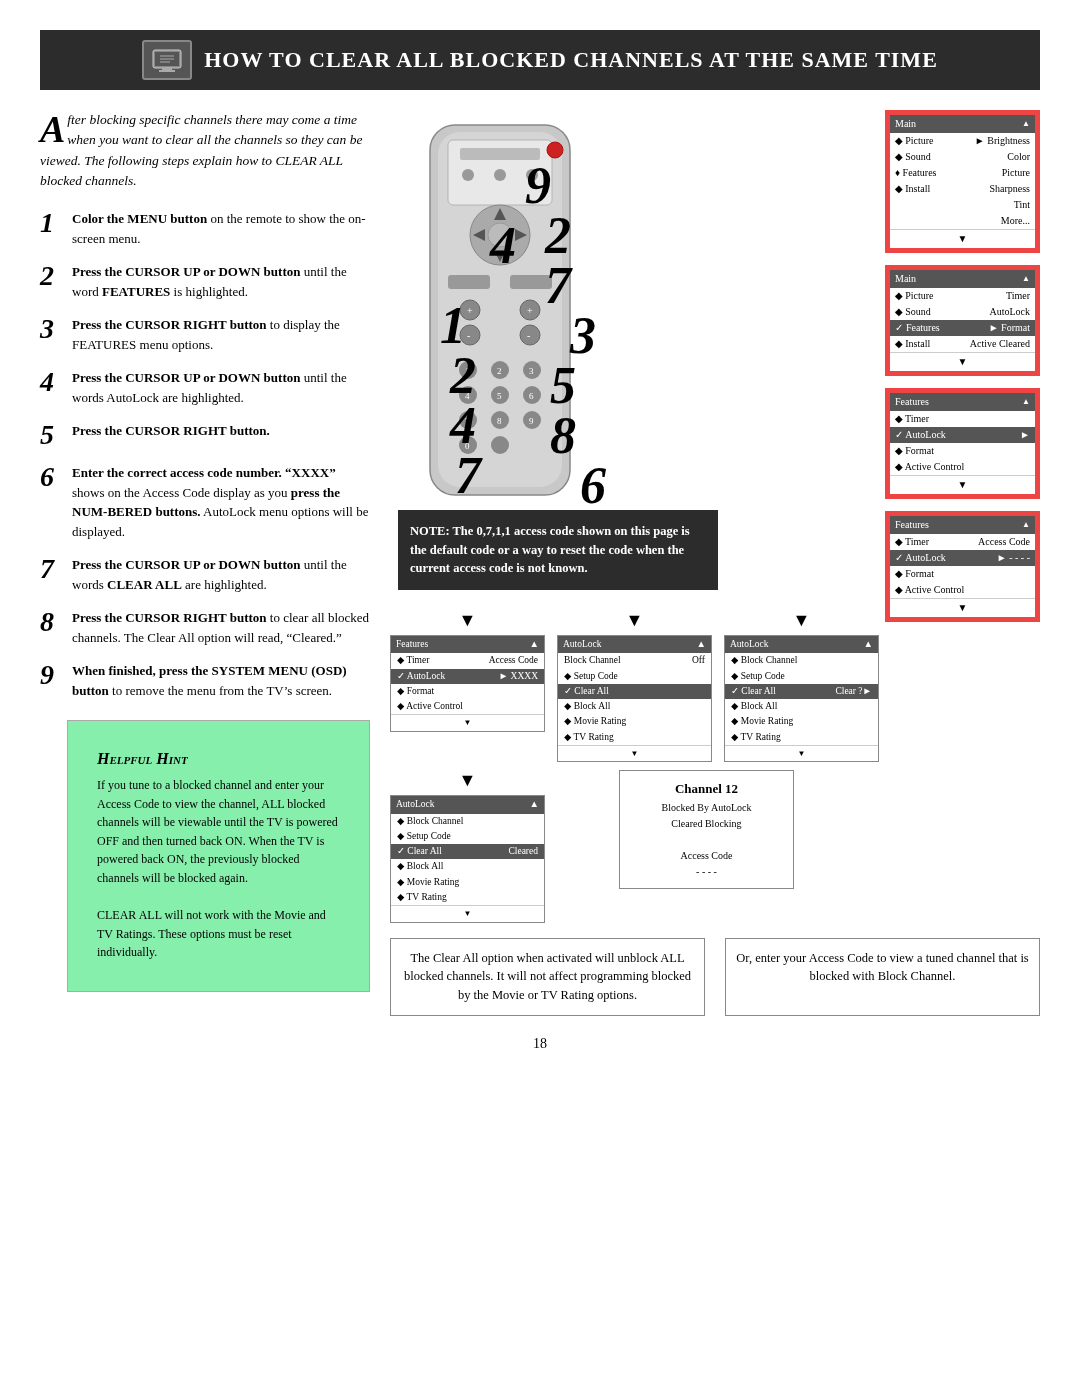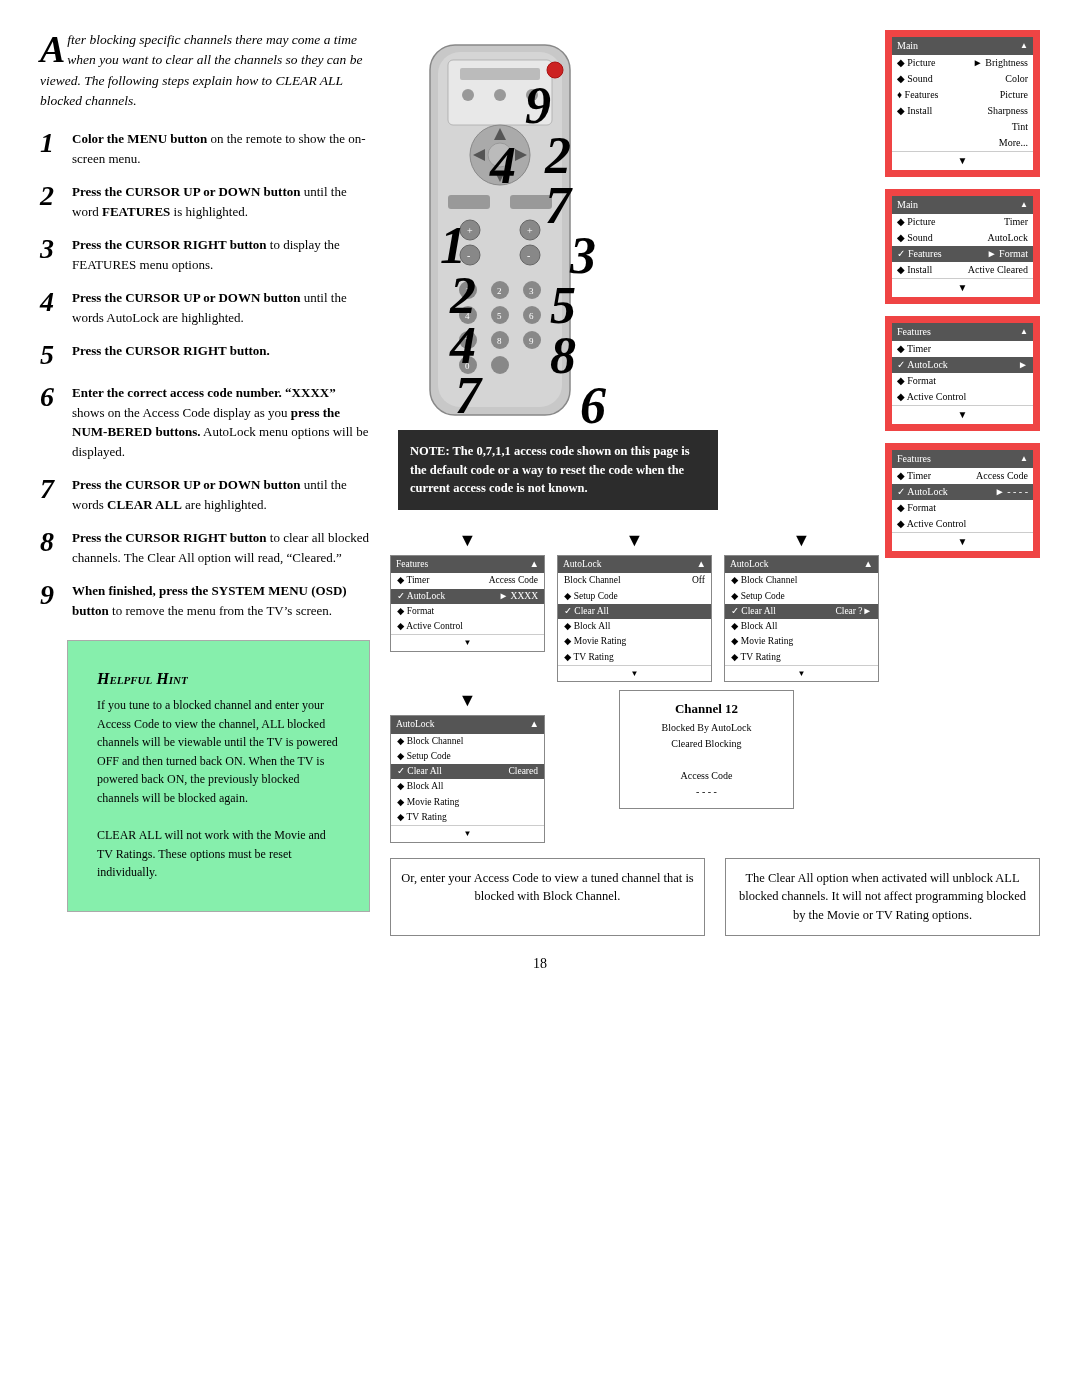--- a/index.html
+++ b/index.html
@@ -148,21 +148,21 @@
     .menu-screenshots-right {
       position: absolute;
       right: 0;
       top: 0;
       display: flex;
       flex-direction: column;
       gap: 12px;
     }
 
     .menu-box {
-      border: 7px solid #ef4444;
+      border: 5px solid #ef4444;
       background: #fff;
       width: 155px;
       font-size: 10px;
       line-height: 1.4;
     }
     .menu-box-header {
       background: #555;
       color: #fff;
       display: flex;
       justify-content: space-between;
@@ -287,20 +287,34 @@
       top: 10px;
       width: 230px;
       height: 440px;
     }
   </style>
 </head>
 <body>
 
 <div class="page-container">
 
+  <div class="header">
+    <div class="header-icon">
+      <svg viewBox="0 0 30 28" fill="none">
+        <rect x="1" y="4" width="28" height="18" rx="2" fill="#888" stroke="#ccc" stroke-width="1"></rect>
+        <rect x="3" y="6" width="24" height="14" fill="#555"></rect>
+        <rect x="10" y="22" width="10" height="2" fill="#aaa"></rect>
+        <rect x="7" y="24" width="16" height="2" fill="#aaa"></rect>
+        <line x1="8" y1="10" x2="22" y2="10" stroke="#aaa" stroke-width="1"></line>
+        <line x1="8" y1="13" x2="22" y2="13" stroke="#aaa" stroke-width="1"></line>
+        <line x1="8" y1="16" x2="18" y2="16" stroke="#aaa" stroke-width="1"></line>
+      </svg>
+    </div>
+    <div class="header-title">How to Clear All Blocked Channels at the Same Time</div>
+  </div>
 
   <div class="main-layout">
 
     <div class="left-column">
 
       <div class="intro-text">
         <span class="drop-cap">A</span><span>fter blocking specific channels there may come a time when you want to clear all the channels so they can be viewed. The following steps explain how to CLEAR ALL blocked channels.</span>
       </div>
 
       <div class="steps-container">
@@ -680,25 +694,25 @@
             <div>Cleared Blocking</div>
             <br>
             <div>Access Code</div>
             <div>- - - -</div>
           </div>
 
         </div>
 
         <div class="bottom-info">
           <div class="bottom-info-box">
+            <span>The Clear All option when activated will unblock ALL blocked channels. It will not affect programming blocked by the Movie or TV Rating options.</span>
+          </div>
+          <div class="bottom-info-box">
             <span>Or, enter your Access Code to view a tuned channel that is blocked with Block Channel.</span>
           </div>
-          <div class="bottom-info-box">
-            <span>The Clear All option when activated will unblock ALL blocked channels. It will not affect programming blocked by the Movie or TV Rating options.</span>
-          </div>
         </div>
 
       </div>
 
     </div>
 
   </div>
 
   <div class="page-number">18</div>
 

